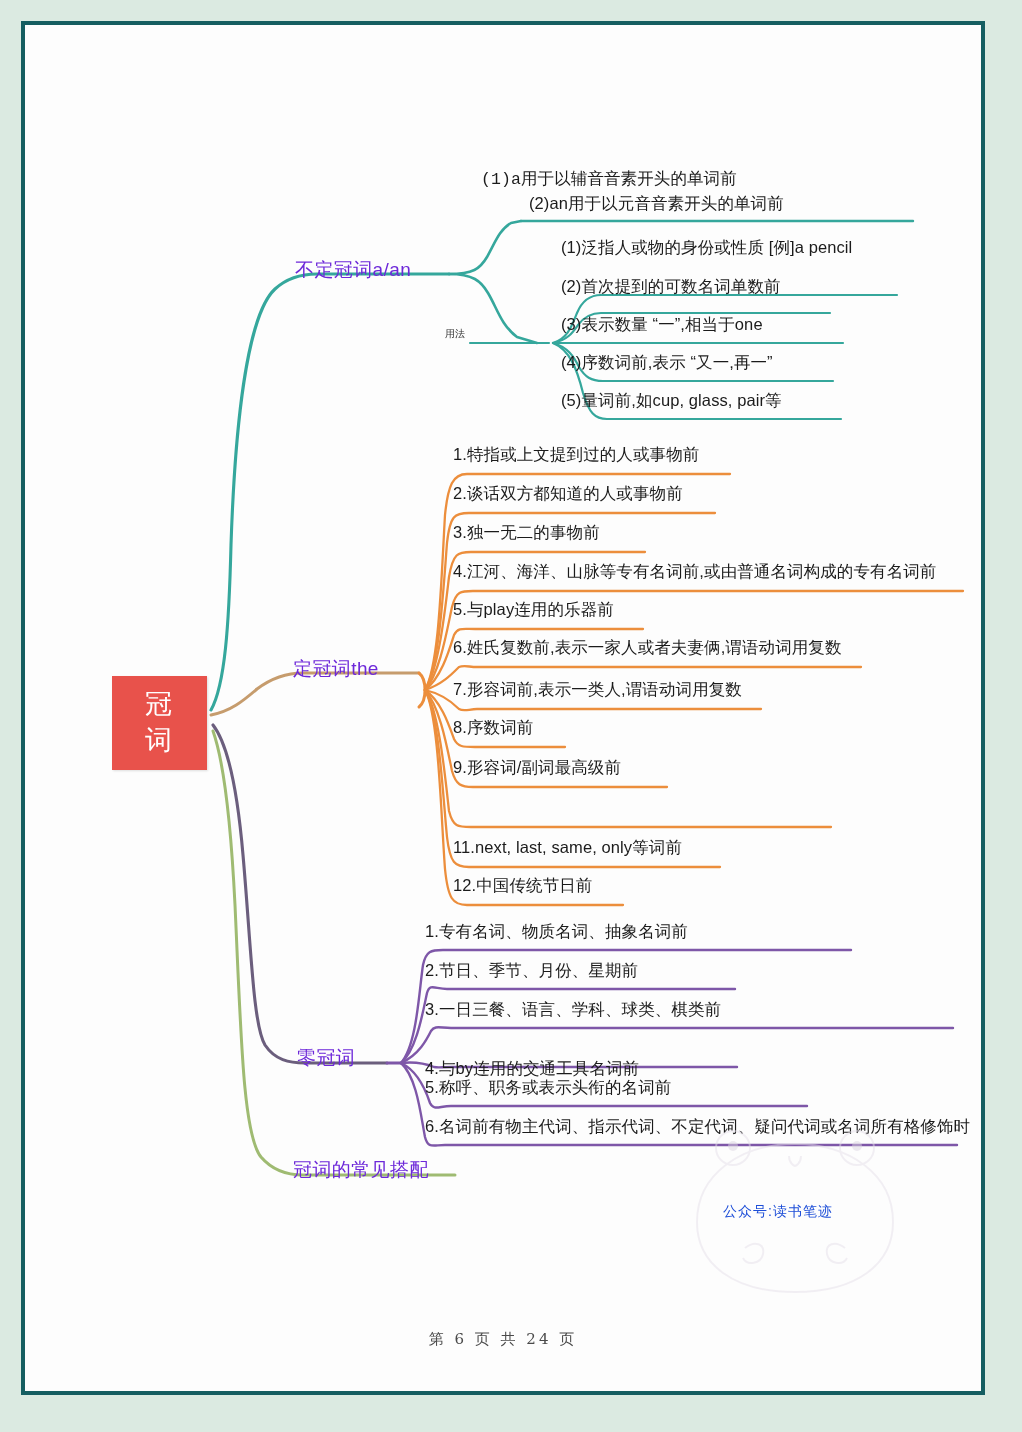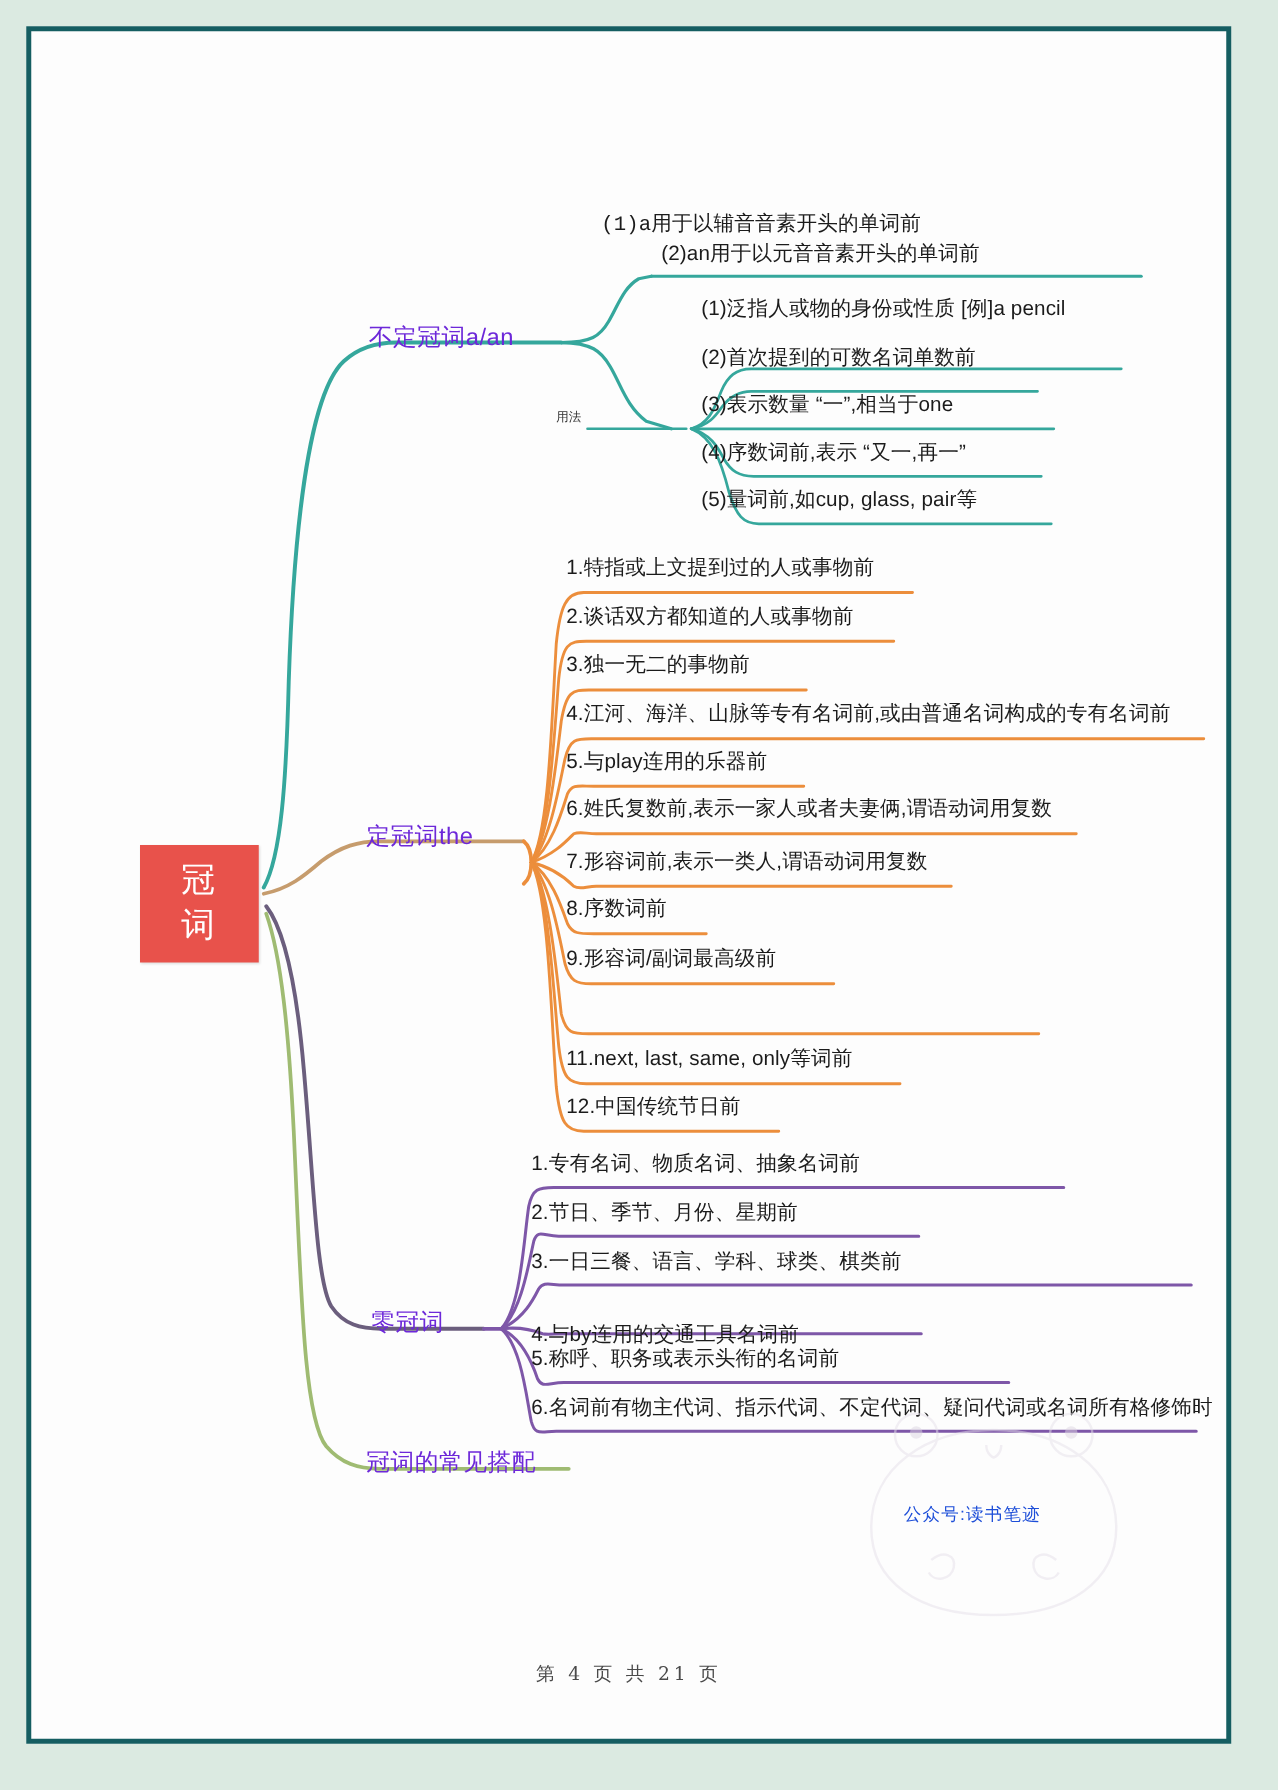--- a/index.html
+++ b/index.html
@@ -193,16 +193,16 @@
         <path d="M12,92 C12,44 56,14 110,14 C164,14 208,44 208,92 C208,134 172,162 110,162 C48,162 12,134 12,92 Z"></path>
         <path d="M104,26 C104,34 110,36 110,36 C110,36 116,34 116,26"></path>
         <path d="M60,118 C70,110 80,114 78,124 C76,134 62,136 58,128"></path>
         <path d="M160,118 C150,110 140,114 142,124 C144,134 158,136 162,128"></path>
       </g>
       <circle cx="48" cy="16" r="5" fill="#ddd6e2"></circle>
       <circle cx="172" cy="16" r="5" fill="#ddd6e2"></circle>
     </svg>
     <div class="wm-text">公众号:读书笔迹</div>
 
-    <div class="footer">第 4 页 共 21 页</div>
+    <div class="footer">第 6 页 共 24 页</div>
 
   </div>
 </div>
 
 </body></html>

